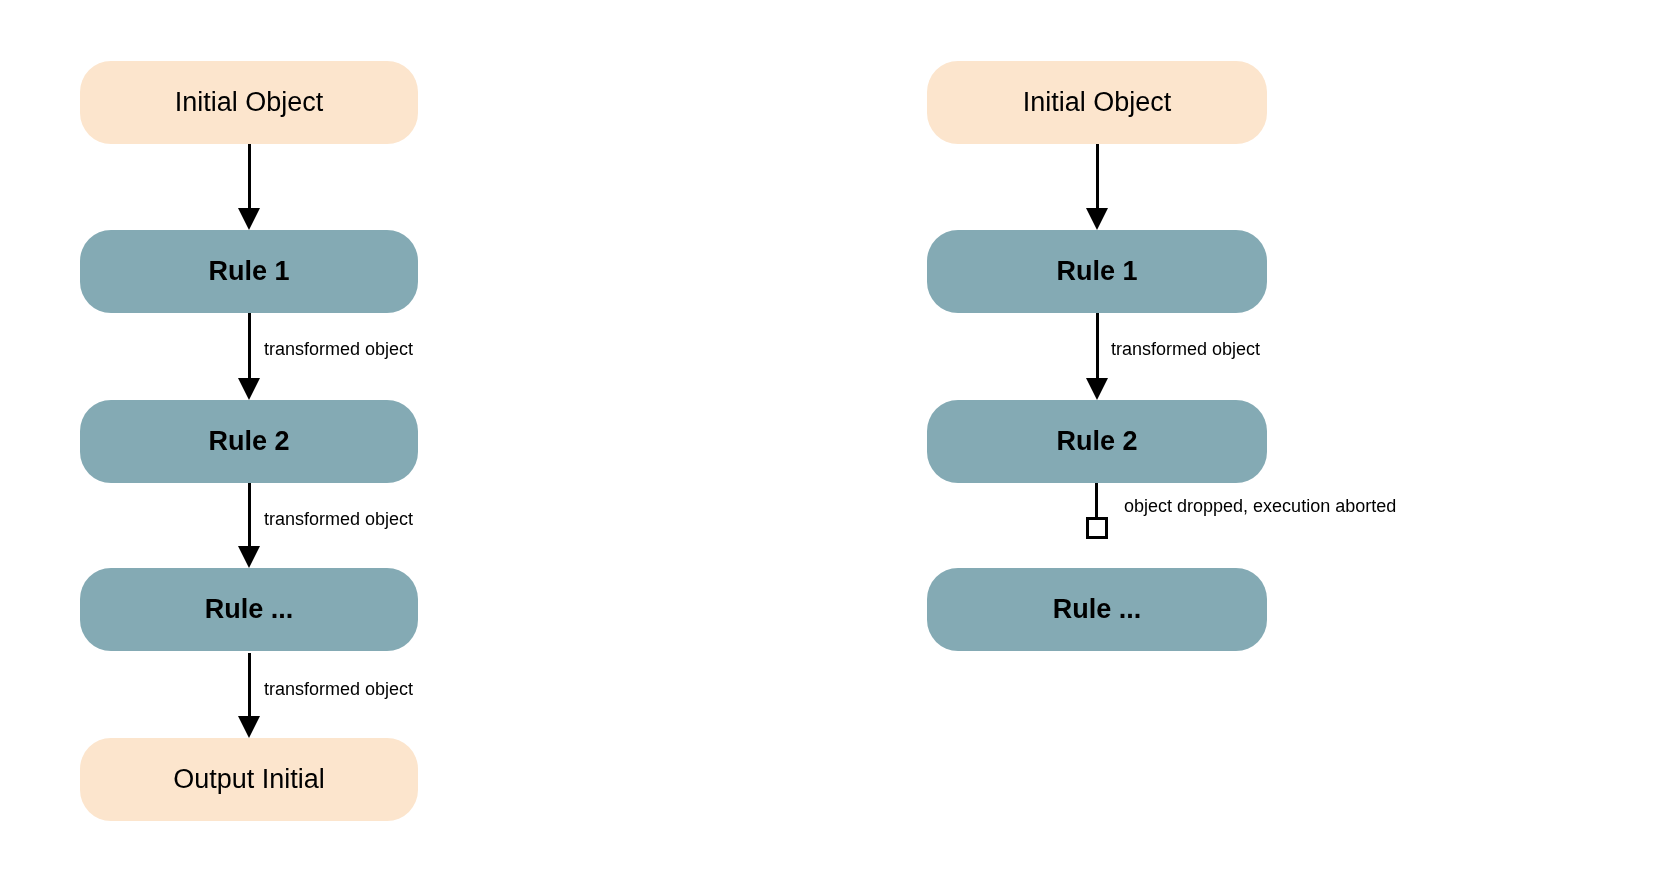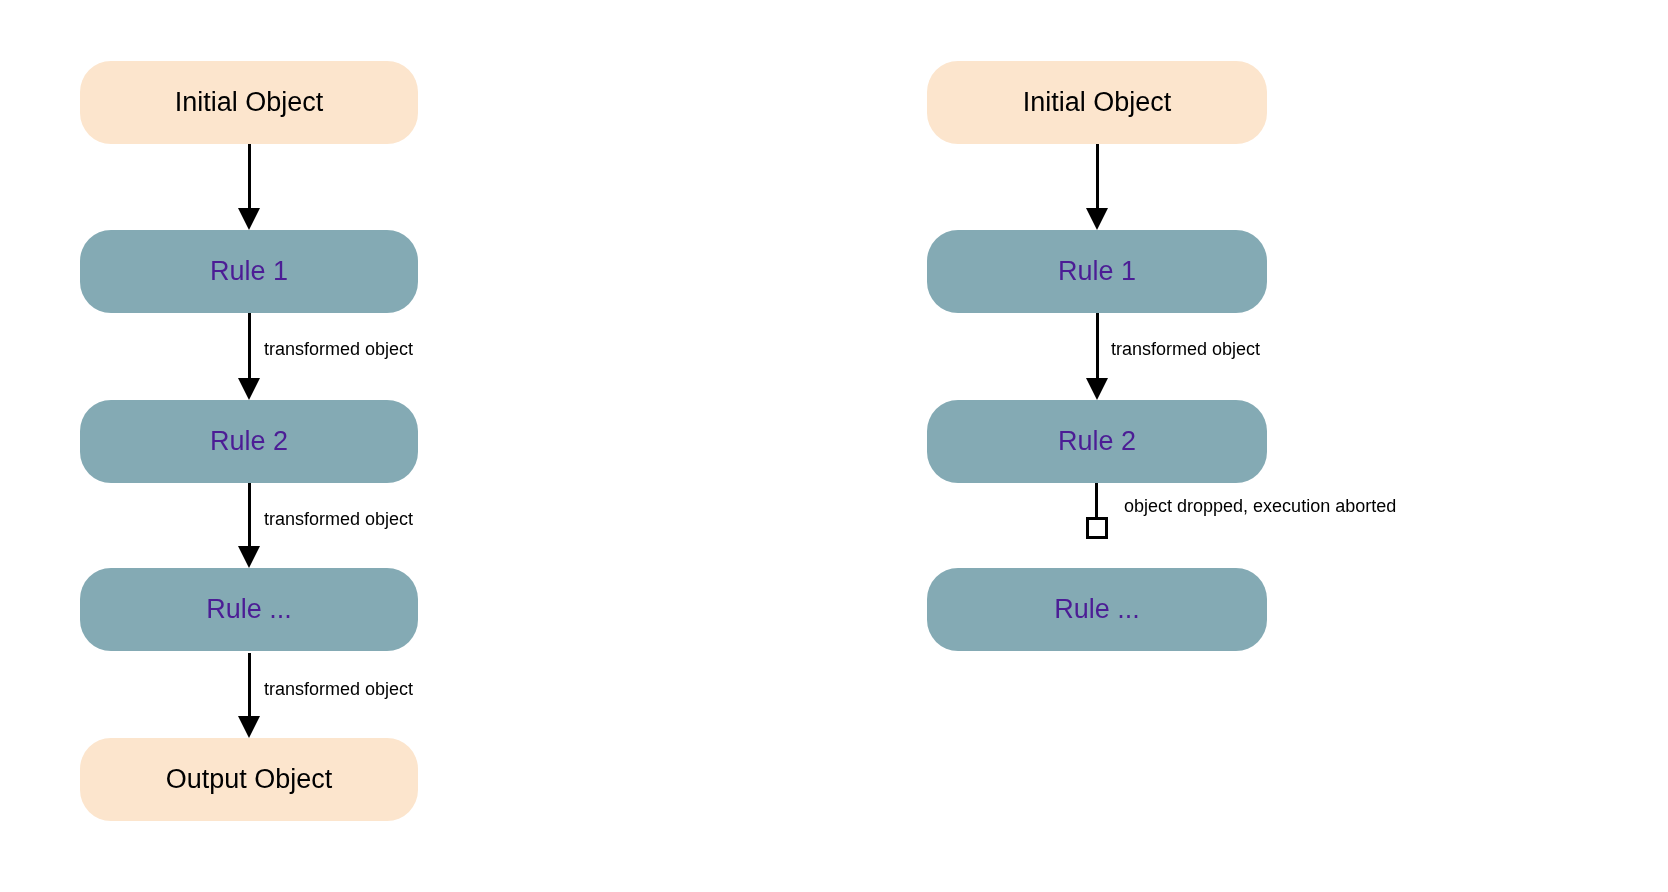--- a/index.html
+++ b/index.html
@@ -28,22 +28,22 @@
     white-space: pre;
     border-radius: 31px;
   }
   .node.object {
     background: #FCE5CD;
     color: #000000;
     font-weight: 400;
   }
   .node.rule {
     background: #84AAB4;
-    color: #4c1d95;
-    font-weight: 400;
+    color: #000000;
+    font-weight: 700;
   }
   .right .node { width: 340px; }
   .arrow {
     position: absolute;
     width: 22px;
   }
   .arrow .shaft {
     position: absolute;
     left: 50%;
     top: 0;
@@ -113,21 +113,21 @@
     <div class="edge-label" style="left:264px; top:510px;">transformed object</div>
 
     <div class="node rule" style="left:80px; top:568px;">Rule ...</div>
 
     <div class="arrow" style="left:238px; top:653px; height:85px;">
       <div class="shaft"></div>
       <div class="head"></div>
     </div>
     <div class="edge-label" style="left:264px; top:680px;">transformed object</div>
 
-    <div class="node object" style="left:80px; top:738px;">Output Object</div>
+    <div class="node object" style="left:80px; top:738px;">Output Initial</div>
 
   </section>
 
   <section class="flow right">
 
     <div class="node object" style="left:927px; top:61px;">Initial Object</div>
 
     <div class="arrow" style="left:1086px; top:144px; height:86px;">
       <div class="shaft"></div>
       <div class="head"></div>

